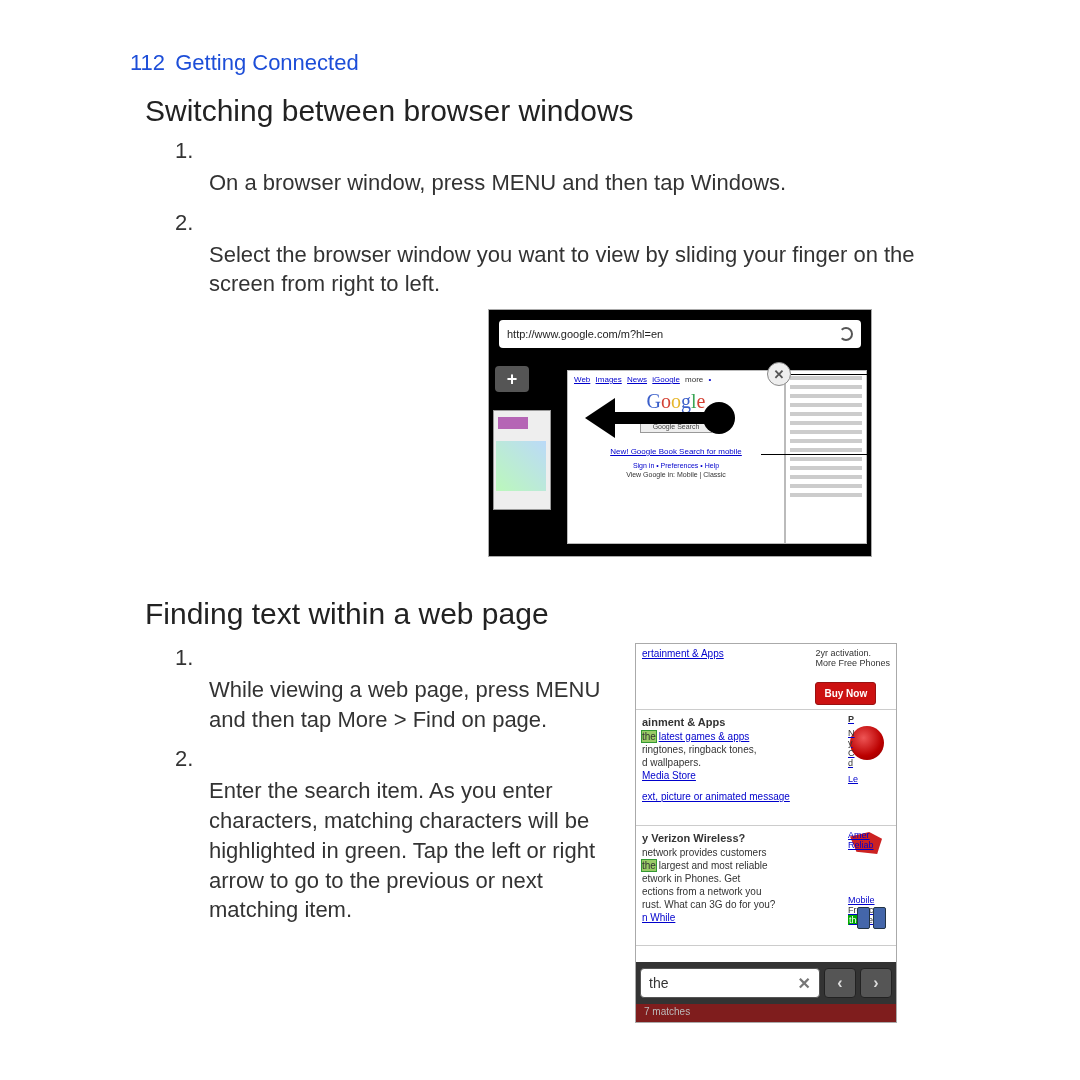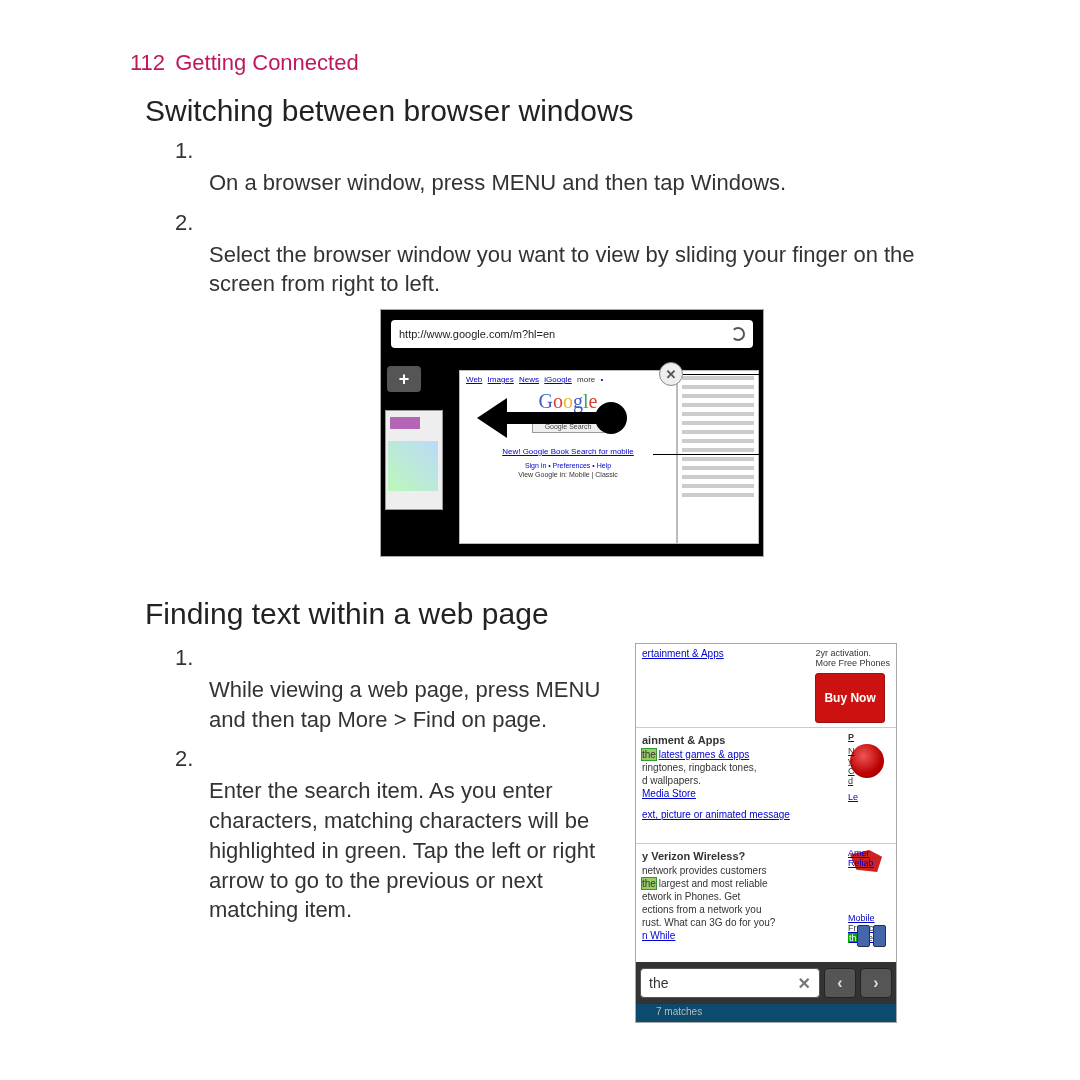--- a/index.html
+++ b/index.html
@@ -8,21 +8,21 @@
     height: 1080px;
     background: #fff;
     font-family: "Helvetica Neue", Arial, sans-serif;
     color: #333;
     position: relative;
   }
   .page {
     padding: 50px 100px 0 130px;
   }
   .header-line {
-    color: #be185d;
+    color: #1d4ed8;
     font-size: 22px;
     margin-bottom: 18px;
     font-weight: 300;
   }
   .page-number { margin-right: 4px; }
   h2.section {
     font-size: 30px;
     font-weight: 400;
     color: #222;
     margin-left: 15px;
@@ -50,20 +50,21 @@
   }
   ol.steps li .txt { flex: 1; margin-top: 32px; }
   .bold-inline { font-weight: 500; }
 
   
   .figure1-wrap {
     margin-top: 10px;
     margin-left: 250px;
     display: flex;
     align-items: center;
+    flex-direction: column;
   }
   .figure1 {
     width: 384px;
     height: 248px;
     border: 1px solid #aaa;
     background: #000;
     position: relative;
     overflow: hidden;
   }
   .addr-bar {
@@ -239,22 +240,22 @@
     overflow: hidden;
   }
   .fig2-top {
     border-bottom: 1px solid #ccc;
     padding: 4px 6px;
     display:flex; justify-content:space-between;gap:40px;
   }
   .fig2-top .l { color:#00c; text-decoration:underline;}
   .fig2-top .r { color:#333; font-size:9px; text-align:left;}
   .fig2-top .buy {
-    display:inline-block; margin-top:5px; background:#c11; color:#fff;
-    border:1px solid #911; border-radius:3px; padding:17px 8px; font-size:12px;
+    display:inline-block; margin-top:14px; background:#c11; color:#fff;
+    border:1px solid #911; border-radius:3px; padding:5px 8px; font-size:10px;
     font-weight:bold;
   }
   .fig2-sec { padding: 6px; border-bottom: 1px solid #ccc; position:relative; }
   .fig2-sec h4 { font-size:11px; font-weight:bold; color:#333; margin-bottom:2px;}
   .fig2-sec .ln { color:#333; font-size:10px; line-height:1.3; }
   .fig2-sec .ulnk { color:#00c; text-decoration:underline; }
   .match { background:#9c6; outline:1px solid #393; }
   .active-match { background:#0a0; color:#fff; padding:0 1px; }
   .vlogo {
     position:absolute; right:12px; top:16px;
@@ -287,21 +288,21 @@
   }
   .find-clear { margin-left:auto; color:#777; font-size:16px; font-weight:bold;}
   .find-nav {
     width:32px; height:30px; margin-left:4px; background:#555;
     border:1px solid #222; border-radius:4px; color:#ddd;
     display:flex;align-items:center;justify-content:center;
     font-size:16px; font-weight:bold;
   }
   .find-status {
     position:absolute; left:0; right:0; bottom:0; height:18px;
-    background:#0c4a6e; color:#bbb; font-size:10px; padding:2px 20px;
+    background:#7f1d1d; color:#bbb; font-size:10px; padding:2px 8px;
   }
 </style>
 </head>
 <body>
 
 <div class="page">
 
   <div class="header-line">
     <span class="page-number">112</span>
     <span>Getting Connected</span>

